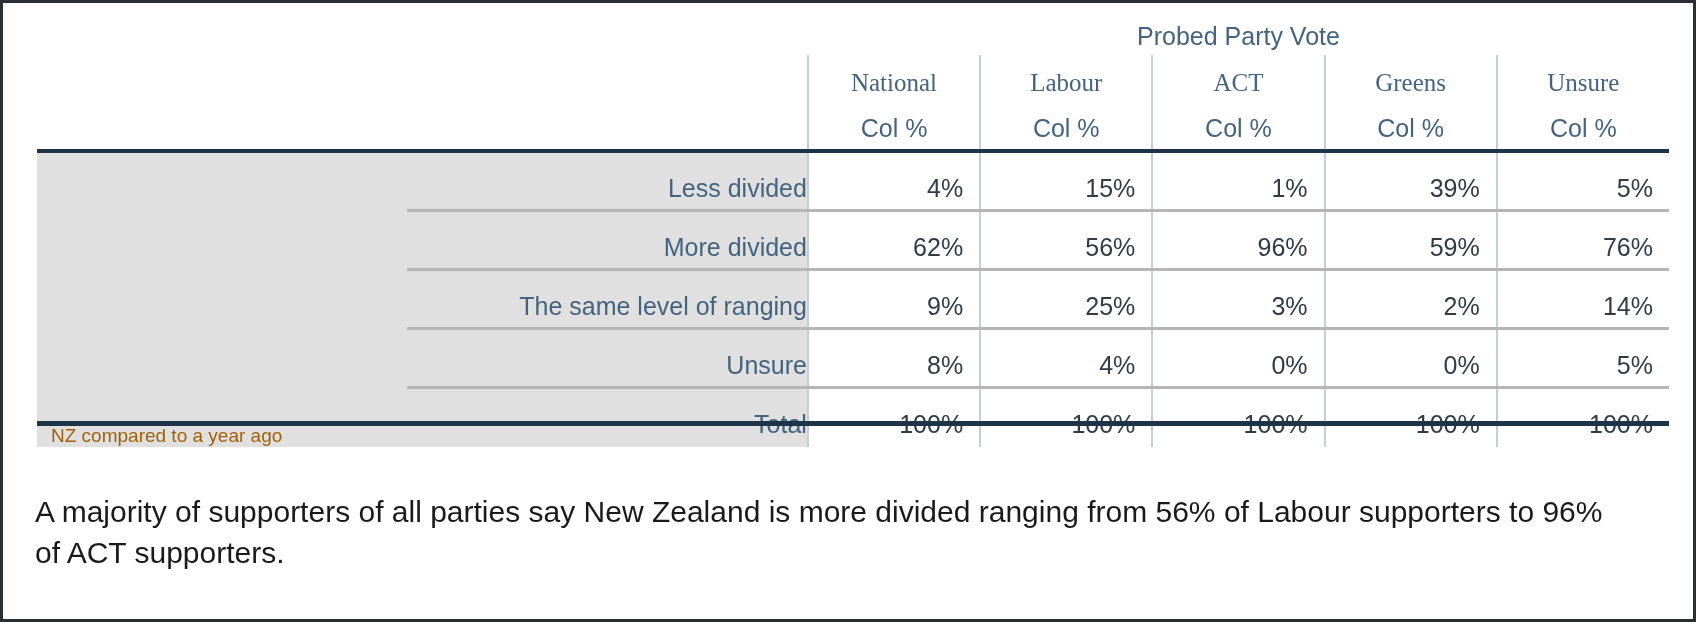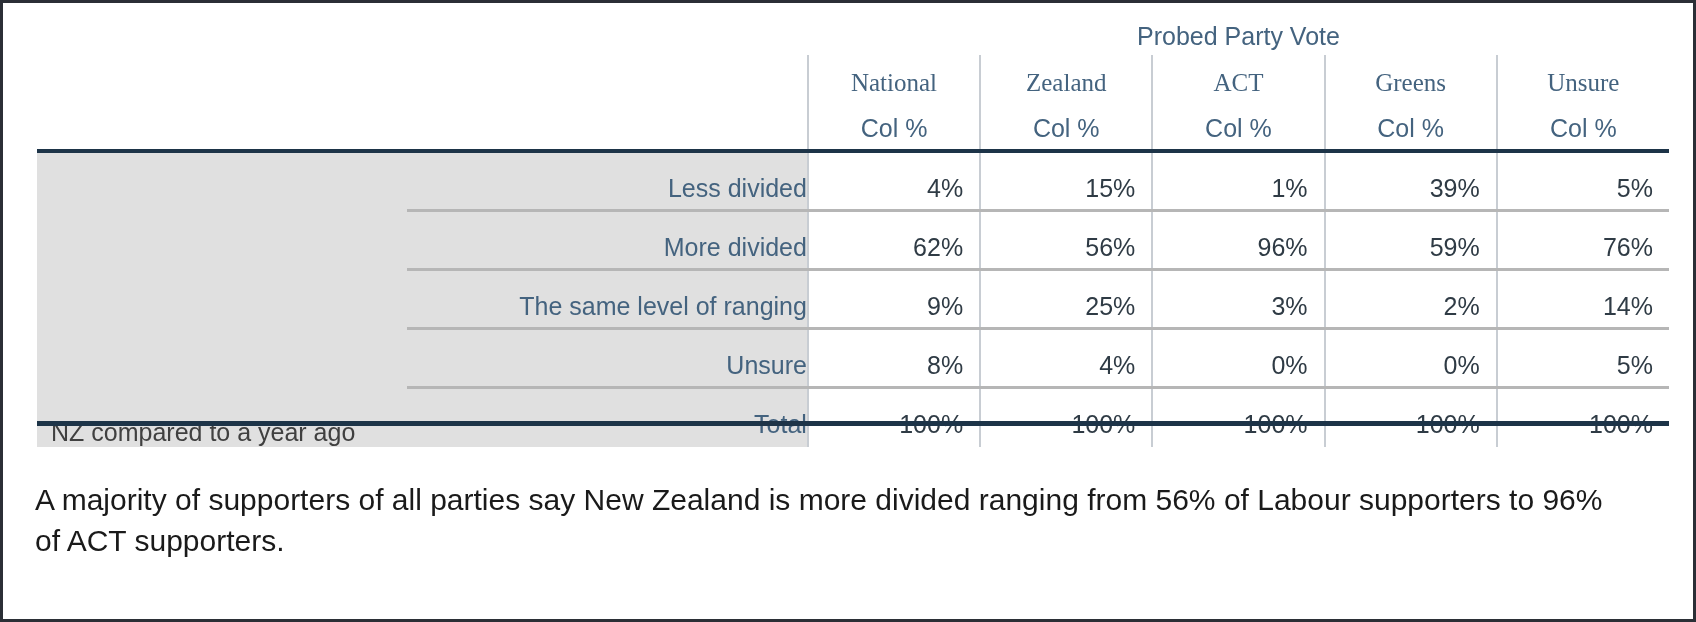--- a/index.html
+++ b/index.html
@@ -71,22 +71,22 @@
     border-bottom: 4px solid #1d3448;
   }
   .head-blank {
     border-bottom: 4px solid #1d3448;
   }
   .head-blank-top { border: none; }
 
   
   .varlabel {
     background: #e0e0e0;
-    font-size: 25px;
-    color: #404040;
+    font-size: 19px;
+    color: #a16207;
     padding: 14px 0 0 14px !important;
     vertical-align: top;
     text-align: left;
   }
   .catlabel {
     background: #e0e0e0;
     font-size: 25px;
     color: #44637f;
     text-align: right;
     padding: 0 0 6px 14px !important;
@@ -117,21 +117,21 @@
     top: 418px;
     width: 1632px;
     height: 5px;
     background: #1d3448;
   }
 
   
   .caption {
     position: absolute;
     left: 32px;
-    top: 476px;
+    top: 488px;
     width: 1600px;
     font-size: 30px;
     line-height: 41px;
     color: #1a1a1a;
     font-weight: normal;
   }
 </style>
 </head>
 <body>
 
@@ -151,21 +151,21 @@
       <thead>
         <tr>
           <th class="head-blank-top"></th>
           <th class="head-blank-top"></th>
           <th class="spanner" colspan="5">Probed Party Vote</th>
         </tr>
         <tr>
           <th class="head-blank-top"></th>
           <th class="head-blank-top"></th>
           <th class="colhead">National</th>
-          <th class="colhead">Zealand</th>
+          <th class="colhead">Labour</th>
           <th class="colhead">ACT</th>
           <th class="colhead">Greens</th>
           <th class="colhead">Unsure</th>
         </tr>
         <tr>
           <th class="head-blank"></th>
           <th class="head-blank"></th>
           <th class="colsub">Col %</th>
           <th class="colsub">Col %</th>
           <th class="colsub">Col %</th>

